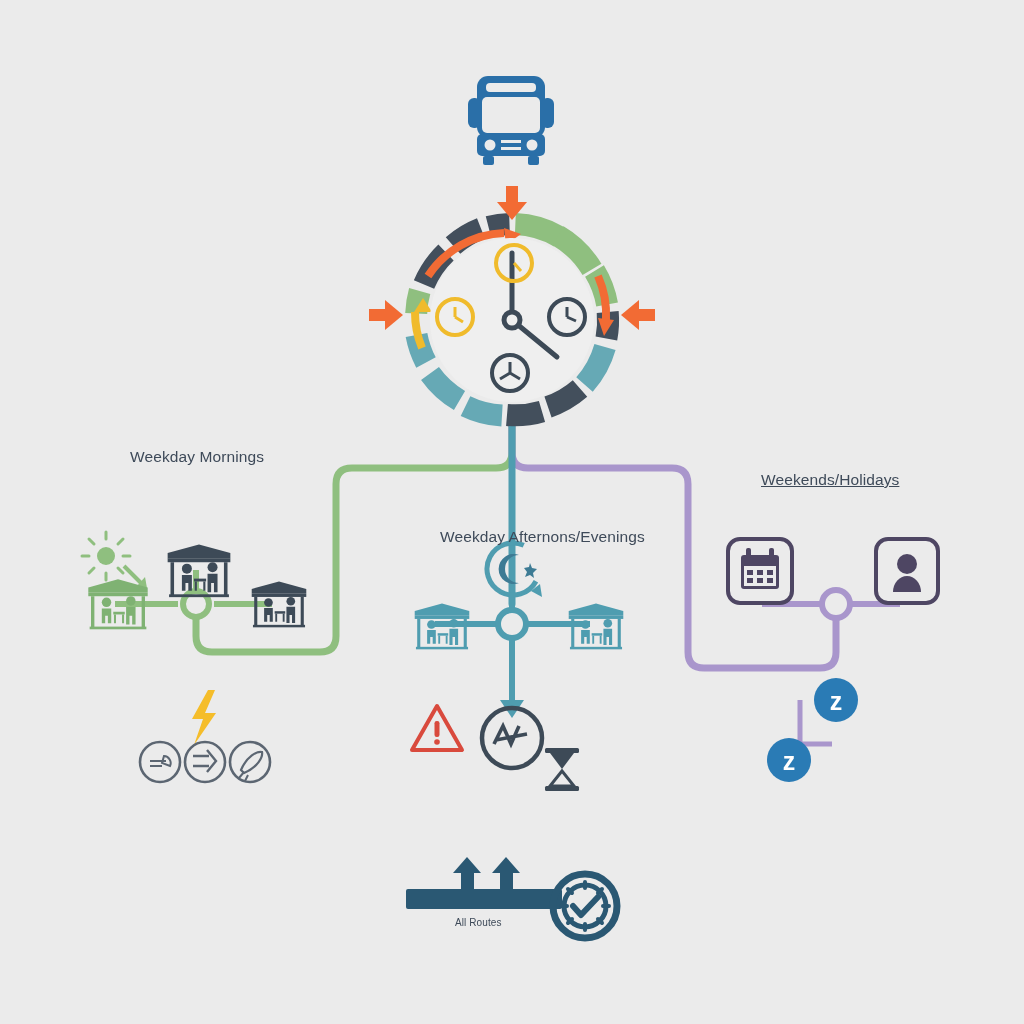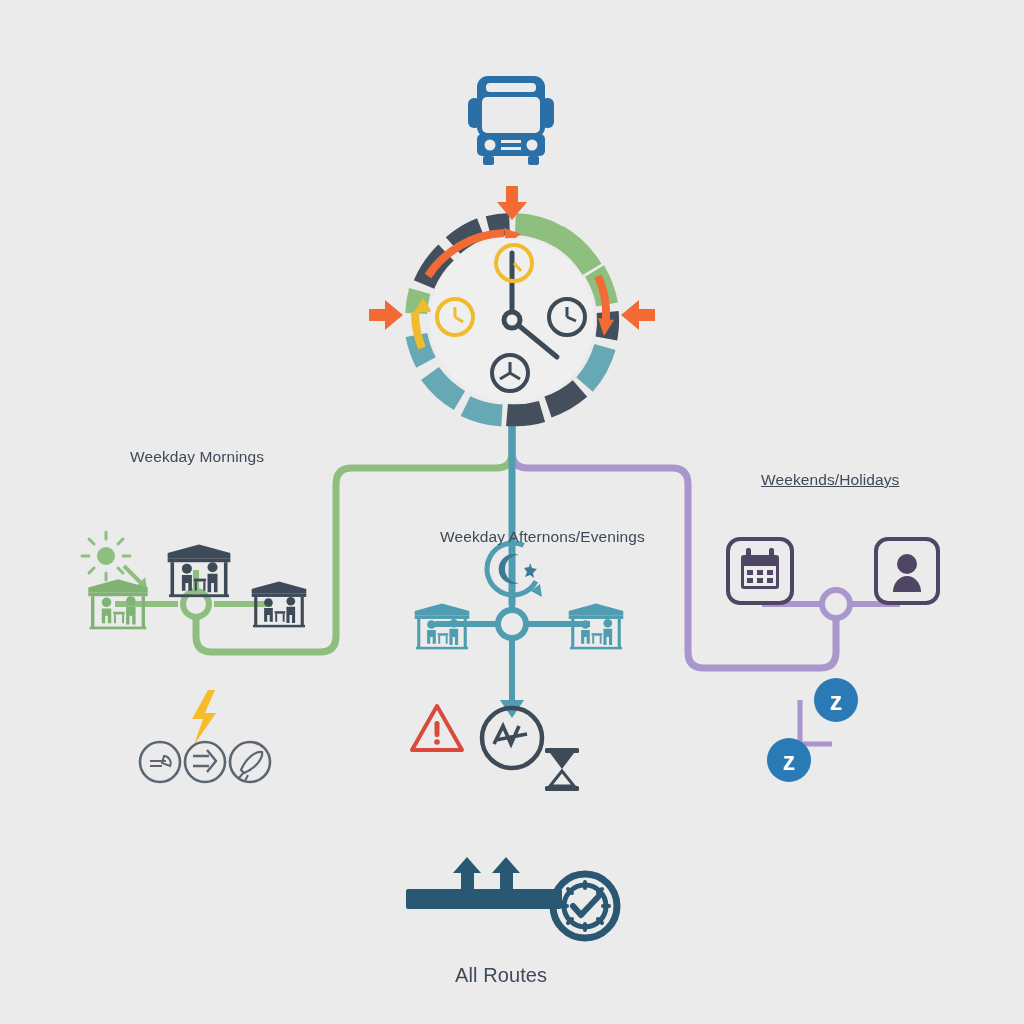--- a/index.html
+++ b/index.html
@@ -15,21 +15,21 @@
     position:absolute;
     color:#3e4a59;
     font-size:15.5px;
     font-family:"Liberation Sans", sans-serif;
     white-space:nowrap;
     letter-spacing:.1px;
   }
   #lbl-morning{left:130px;top:448px;}
   #lbl-afternoon{left:412px;top:528px;margin-left:28px;}
   #lbl-weekend{left:761px;top:471px;text-decoration:underline;}
-  #lbl-allroutes{left:455px;top:964px;font-size:20px;}
+  #lbl-allroutes{left:455px;top:917px;font-size:10px;}
   svg{display:block;}
 </style>
 </head>
 <body>
 
 <div id="stage">
 
   <svg width="1024" height="1024" viewBox="0 0 1024 1024">
 
     <defs>

